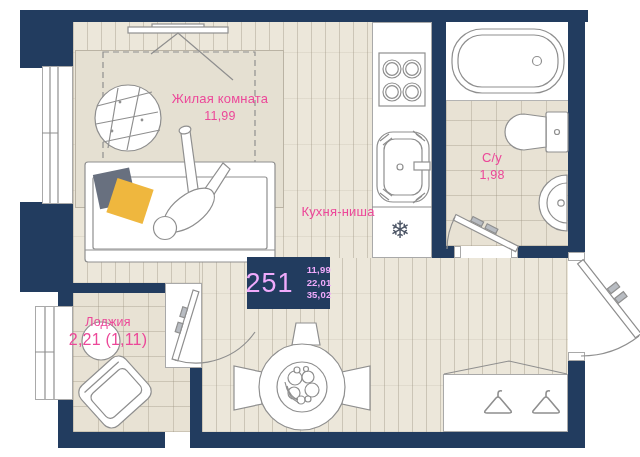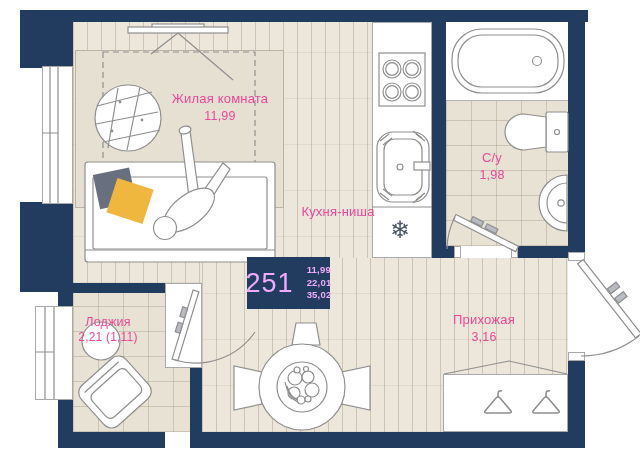--- a/index.html
+++ b/index.html
@@ -230,27 +230,23 @@
     <div class="nm">Жилая комната</div>
     <div class="ar">11,99</div>
   </div>
   <div class="label" style="left:338px;top:204px;">
     <div class="nm">Кухня-ниша</div>
   </div>
   <div class="label" style="left:492px;top:150px;">
     <div class="nm">С/у</div>
     <div class="ar">1,98</div>
   </div>
-  <div class="label" style="left:484px;top:312px;">
-    <div class="nm">Прихожая</div>
-    <div class="ar">3,16</div>
-  </div>
   <div class="label" style="left:108px;top:286px;margin-top:28px;">
     <div class="nm" style="font-size:12.5px">Лоджия</div>
-    <div class="ar" style="font-size:12px">2,21 (1,11)</div>
+    <div class="ar" style="font-size:16px">2,21 (1,11)</div>
   </div>
 
   <div id="infobox">
     <div class="num">251</div>
     <div class="vr"></div>
     <div class="col">
       <div>11,99</div>
       <div>22,01</div>
       <div>35,02</div>
     </div>

